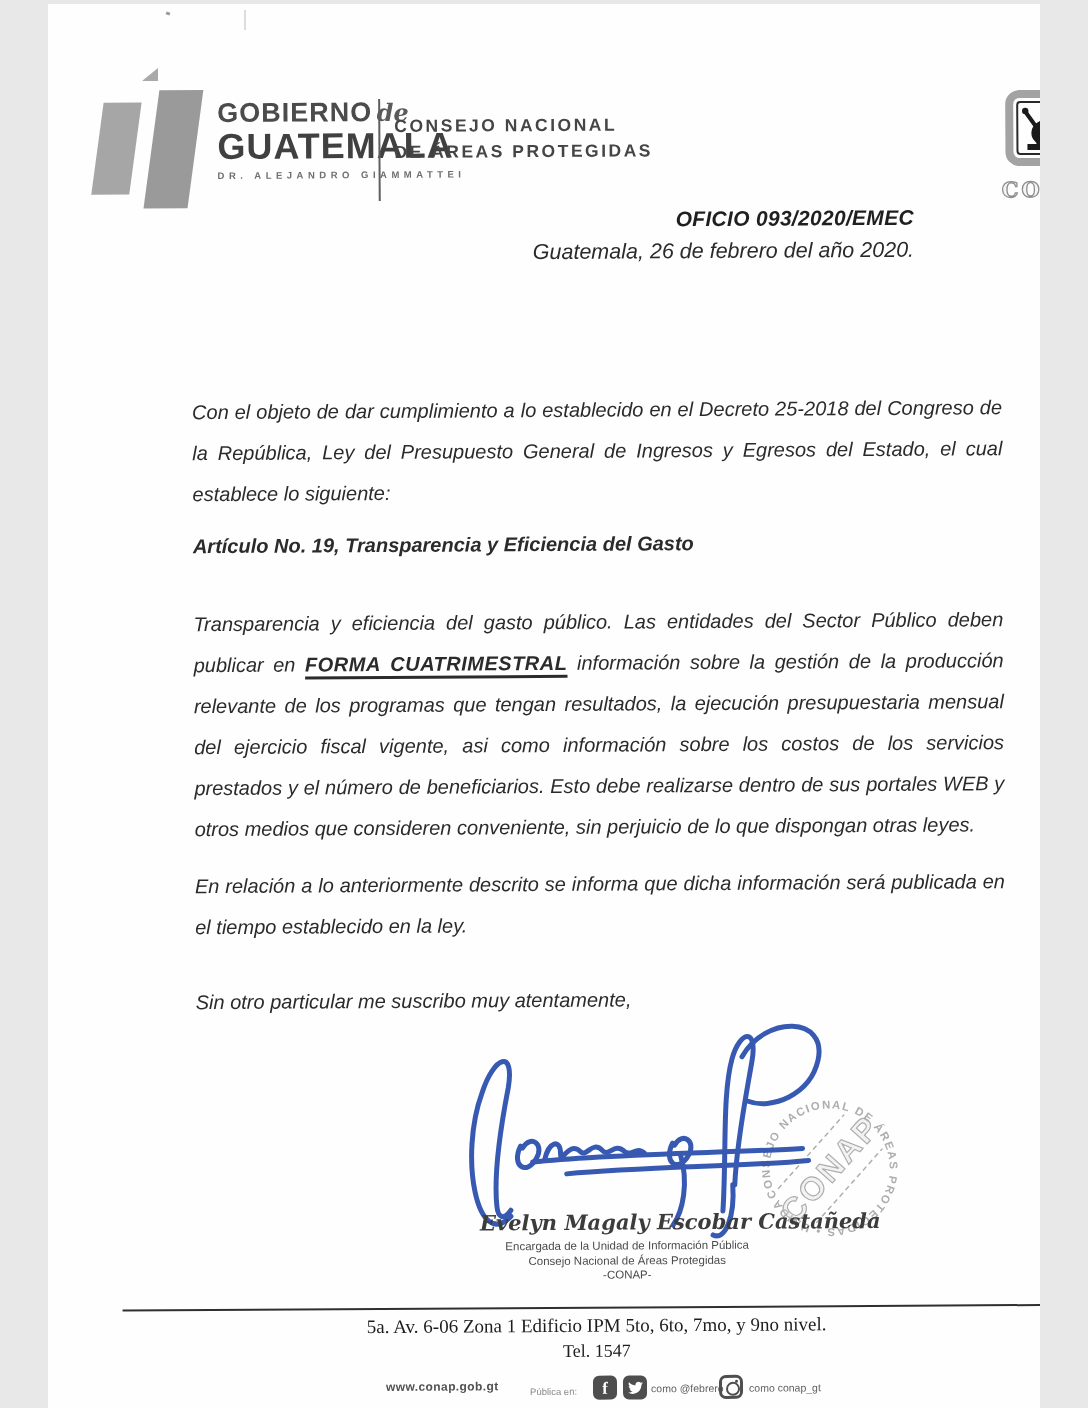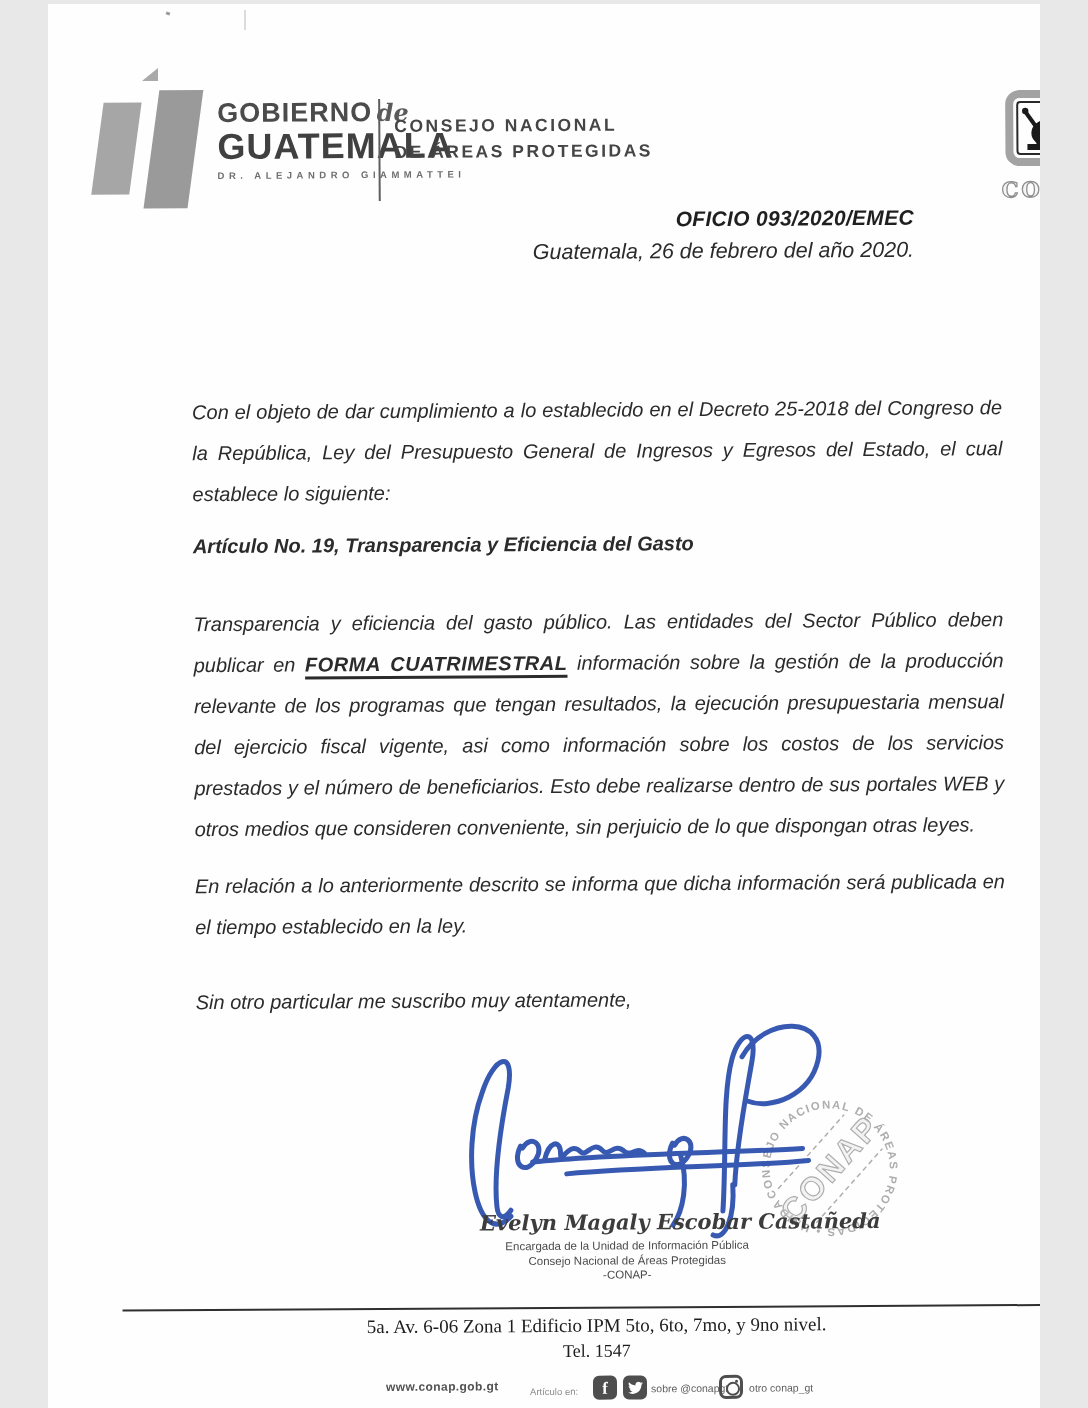--- a/index.html
+++ b/index.html
@@ -179,32 +179,32 @@
         <div class="signer-title">Consejo Nacional de Áreas Protegidas</div>
         <div class="signer-title">-CONAP-</div>
       </div>
     </div>
 
     <div class="footer-rule"></div>
     <div class="footer-addr">5a. Av. 6-06 Zona 1 Edificio IPM 5to, 6to, 7mo, y 9no nivel.</div>
     <div class="footer-tel">Tel. 1547</div>
 
     <div class="website">www.conap.gob.gt</div>
-    <div class="follow">Artículo en:</div>
+    <div class="follow">Pública en:</div>
 
     <div class="sq-icon fb">
       <span class="fb-f">f</span>
     </div>
     <div class="sq-icon tw">
       <svg width="15" height="13" viewBox="0 0 24 20">
         <path fill="#ffffff" d="M24,2.4c-0.9,0.4-1.8,0.7-2.8,0.8c1-0.6,1.8-1.6,2.2-2.7c-1,0.6-2,1-3.1,1.2C19.4,0.6,18.1,0,16.7,0c-2.7,0-4.9,2.2-4.9,4.9c0,0.4,0,0.8,0.1,1.1C7.7,5.8,4.1,3.8,1.7,0.9C1.2,1.7,1,2.5,1,3.4c0,1.7,0.9,3.2,2.2,4.1C2.4,7.5,1.6,7.3,1,6.9v0.1c0,2.4,1.7,4.4,3.9,4.8c-0.4,0.1-0.8,0.2-1.3,0.2c-0.3,0-0.6,0-0.9-0.1c0.6,2,2.4,3.4,4.6,3.4c-1.7,1.3-3.8,2.1-6.1,2.1c-0.4,0-0.8,0-1.2-0.1C2.2,18.7,4.8,19.5,7.5,19.5c9.1,0,14-7.5,14-14c0-0.2,0-0.4,0-0.6C22.5,4.2,23.3,3.4,24,2.4z"></path>
       </svg>
     </div>
-    <div class="handle h1x">sobre @conapgt</div>
+    <div class="handle h1x">como @febrero</div>
 
     <div class="ig">
       <div class="ig-lens"></div>
       <div class="ig-dot"></div>
     </div>
-    <div class="handle h2x">otro conap_gt</div>
+    <div class="handle h2x">como conap_gt</div>
 
   </div>
 </div>
 
 </body></html>

